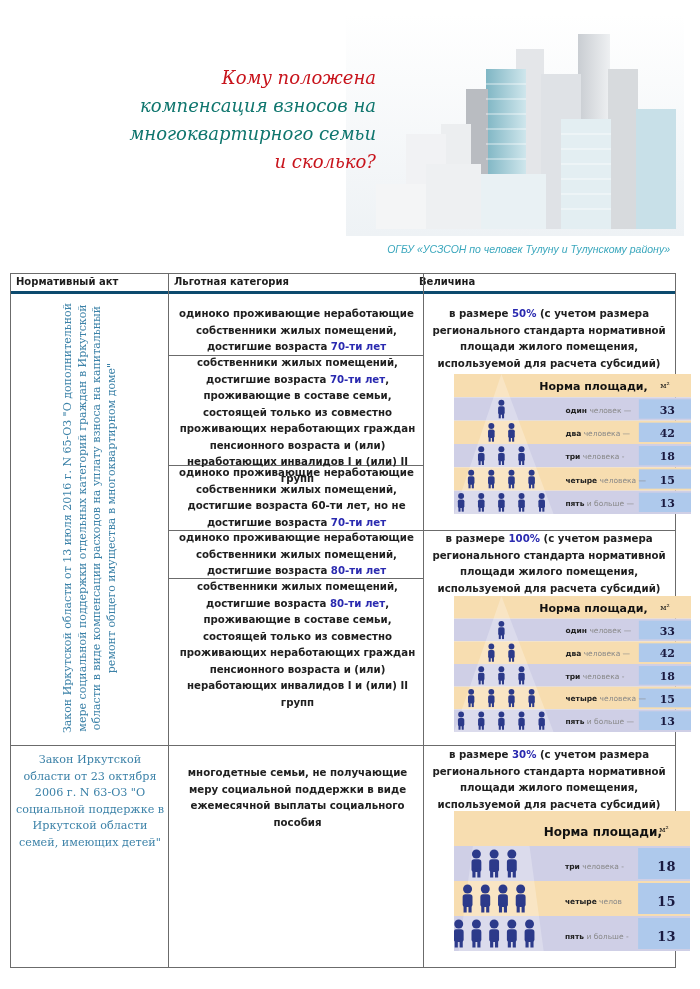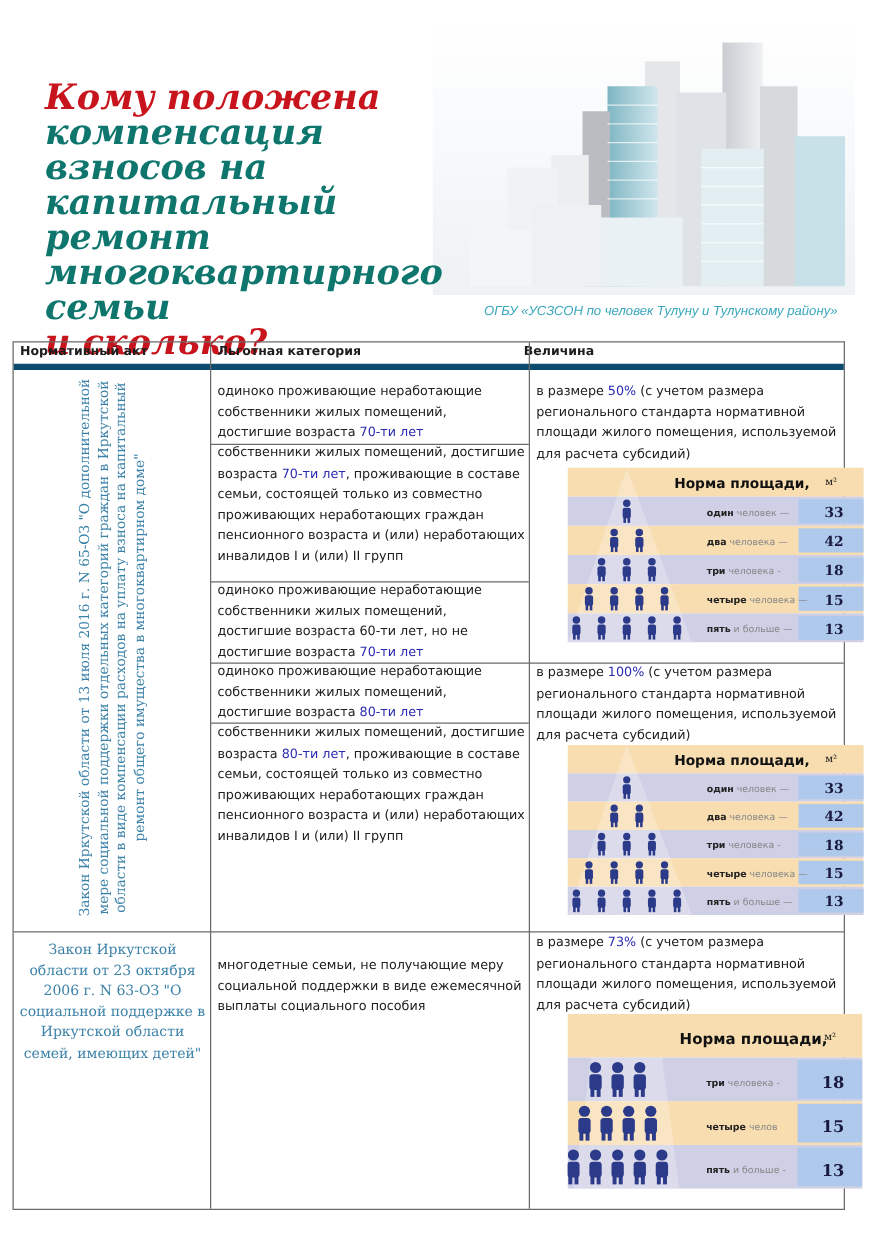--- a/index.html
+++ b/index.html
@@ -1,35 +1,35 @@
 <!DOCTYPE html>
 <html><head>
 <meta charset="utf-8">
 <style>
   html, body { margin: 0; padding: 0; background: #ffffff; }
   body { width: 700px; height: 989px; position: relative; overflow: hidden; font-family: "DejaVu Sans", sans-serif; }
 
   
   .banner { position: absolute; left: 16px; top: 14px; width: 668px; height: 222px; background: #ffffff; }
-  .banner-title { position: absolute; left: 20px; top: 50px; width: 340px; text-align: left;
-    font-family: "DejaVu Serif", serif; font-style: italic; font-weight: bold; font-size: 28px; line-height: 28px; }
+  .banner-title { position: absolute; left: 20px; top: 50px; width: 340px; text-align: right;
+    font-family: "DejaVu Serif", serif; font-style: italic; font-weight: normal; font-size: 18px; line-height: 28px; }
   .t-red { color: #c8141c; }
   .t-blue { color: #0f766e; }
   .city { position: absolute; left: 330px; top: 0; width: 338px; height: 222px; }
   .org-caption { position: absolute; right: 30px; top: 243px; font-family: "Liberation Sans", sans-serif;
     font-style: italic; font-size: 10.5px; color: #3aa7bd; }
 
   
   .tbl { position: absolute; left: 10px; top: 273px; width: 666px; height: 695px; border: 1px solid #6b6b6b; box-sizing: border-box; }
-  .hdr { position: absolute; left: 0; top: 0; width: 100%; height: 17px; border-bottom: 5px solid #0c4a6e; }
+  .hdr { position: absolute; left: 0; top: 0; width: 100%; height: 17px; border-bottom: 3px solid #0c4a6e; }
   .hdr span { position: absolute; top: 2px; font-family: "DejaVu Sans", sans-serif; font-size: 10px; font-weight: bold; color: #1d1d1d; }
   .vline { position: absolute; top: 0; bottom: 0; width: 1px; background: #6b6b6b; }
   .hline { position: absolute; height: 1px; background: #6b6b6b; }
 
-  .cell-text { position: absolute; font-family: "DejaVu Sans", sans-serif; font-size: 10.2px; font-weight: normal; line-height: 16.5px; color: #202020; }
+  .cell-text { position: absolute; font-family: "DejaVu Sans", sans-serif; font-size: 10.2px; font-weight: bold; line-height: 16.5px; color: #202020; text-align: center; }
   .hl { color: #2a2ab0; }
 
   .law-rot { position: absolute; left: 0; top: 17px; width: 158px; height: 454px; }
   .law-rot .rot { position: absolute; left: 79px; top: 227px; width: 440px; transform: translate(-50%, -50%) rotate(-90deg);
     font-family: "DejaVu Serif", serif; font-size: 11px; line-height: 14.5px; color: #3c82a8; text-align: center; }
   .law2 { position: absolute; left: 4px; top: 478px; width: 150px; text-align: center; font-family: "DejaVu Serif", serif; font-size: 11.2px; line-height: 16.5px; color: #3c82a8; }
 
   .infographic { position: absolute; padding-left: 24px; }
 </style>
 </head>
@@ -76,21 +76,20 @@
         <line x1="215" y1="135" x2="265" y2="135"></line>
       <line x1="215" y1="150" x2="265" y2="150"></line>
         <line x1="215" y1="165" x2="265" y2="165"></line>
       <line x1="215" y1="180" x2="265" y2="180"></line>
         <line x1="215" y1="195" x2="265" y2="195"></line>
     </g>
   </svg>
   <div class="banner-title">
     <div class="t-red">Кому положена</div>
     <div class="t-blue">компенсация взносов на</div>
-    <div class="t-blue">капитальный ремонт</div>
     <div class="t-blue">многоквартирного семьи</div>
     <div class="t-red">и сколько?</div>
   </div>
 </div>
 <div class="org-caption">ОГБУ «УСЗСОН по человек Тулуну и Тулунскому району»</div>
 
 <div class="tbl">
   <div class="hdr">
     <span style="left:5px">Нормативный акт</span>
     <span style="left:163px">Льготная категория</span>
@@ -363,21 +362,21 @@
         </g>
         <text x="111.39" y="128.06666666666666" font-family="DejaVu Sans, sans-serif" font-size="7.5" fill="#222"><tspan font-weight="bold">пять</tspan><tspan fill="#888"> и больше —</tspan></text>
         <text x="213.3" y="129.20000000000002" text-anchor="middle" font-family="DejaVu Serif, serif" font-weight="bold" font-size="11" fill="#1a1a40">13</text>
       </svg></div>
 
   <div class="law2">Закон Иркутской области от 23 октября 2006 г. N 63-ОЗ "О социальной поддержке в Иркутской области семей, имеющих детей"</div>
   <div class="cell-text" style="left:163px; top:491px; width:247px">
     <span>многодетные семьи, не получающие меру социальной поддержки в виде ежемесячной выплаты социального пособия</span>
   </div>
   <div class="cell-text" style="left:418px; top:473px; width:240px">
-    <span>в размере </span><span class="hl">73%</span><span> (с учетом  размера регионального стандарта нормативной площади жилого помещения, используемой для расчета субсидий)</span>
+    <span>в размере </span><span class="hl">30%</span><span> (с учетом  размера регионального стандарта нормативной площади жилого помещения, используемой для расчета субсидий)</span>
   </div>
   <div class="infographic" style="left:419px; top:537px; width:236px; height:140px"><svg width="236" height="140" viewBox="0 0 236 140">
         <rect x="0" y="0" width="236" height="35" fill="#f7ddb0"></rect>
         <rect x="0" y="35" width="236" height="35" fill="#cfcfe6"></rect>
         <rect x="0" y="70" width="236" height="35" fill="#f7ddb0"></rect>
         <rect x="0" y="105" width="236" height="35" fill="#cfcfe6"></rect>
         <polygon points="18.88,35 75.52,35 89.68,140 4.72,140" fill="#ffffff" opacity="0.25"></polygon>
         <text x="89.68" y="24.5" font-family="DejaVu Sans, sans-serif" font-weight="bold" font-size="12" fill="#111">Норма площади,</text>
         <text x="205.32" y="21" font-family="DejaVu Serif, serif" font-size="8" fill="#111">м²</text>
         <rect x="184.08" y="37" width="51.92" height="31" fill="#aec9ec"></rect>

